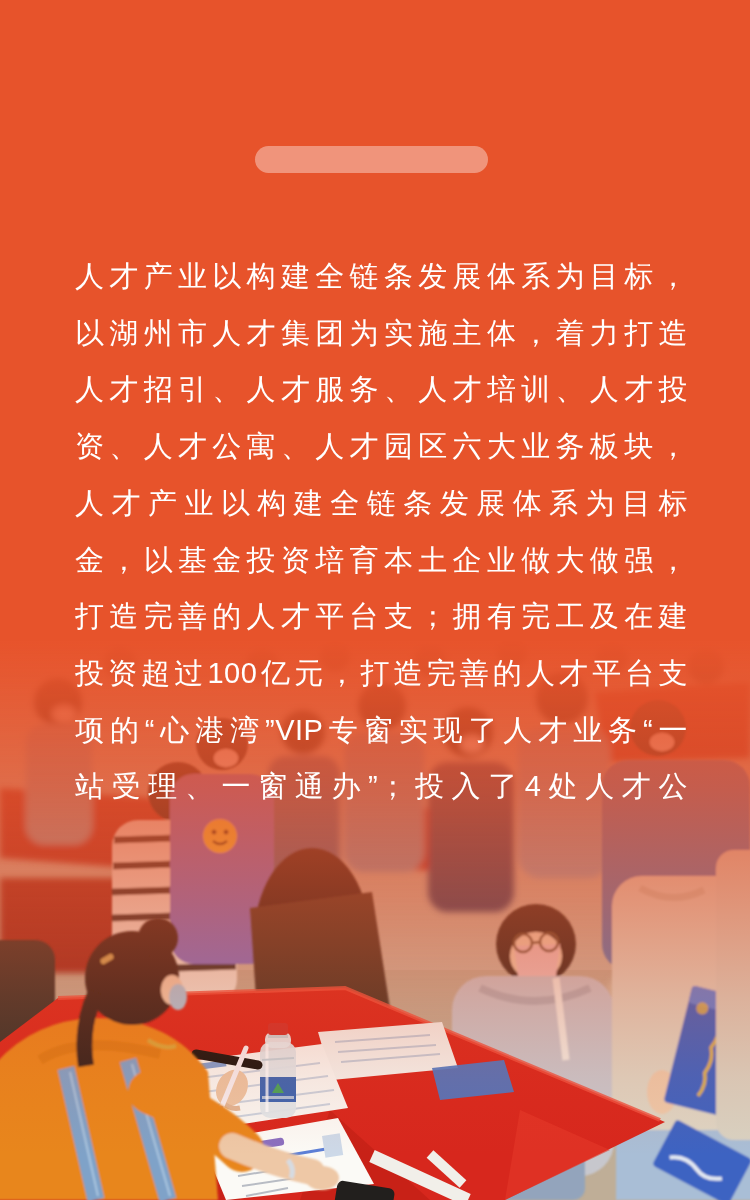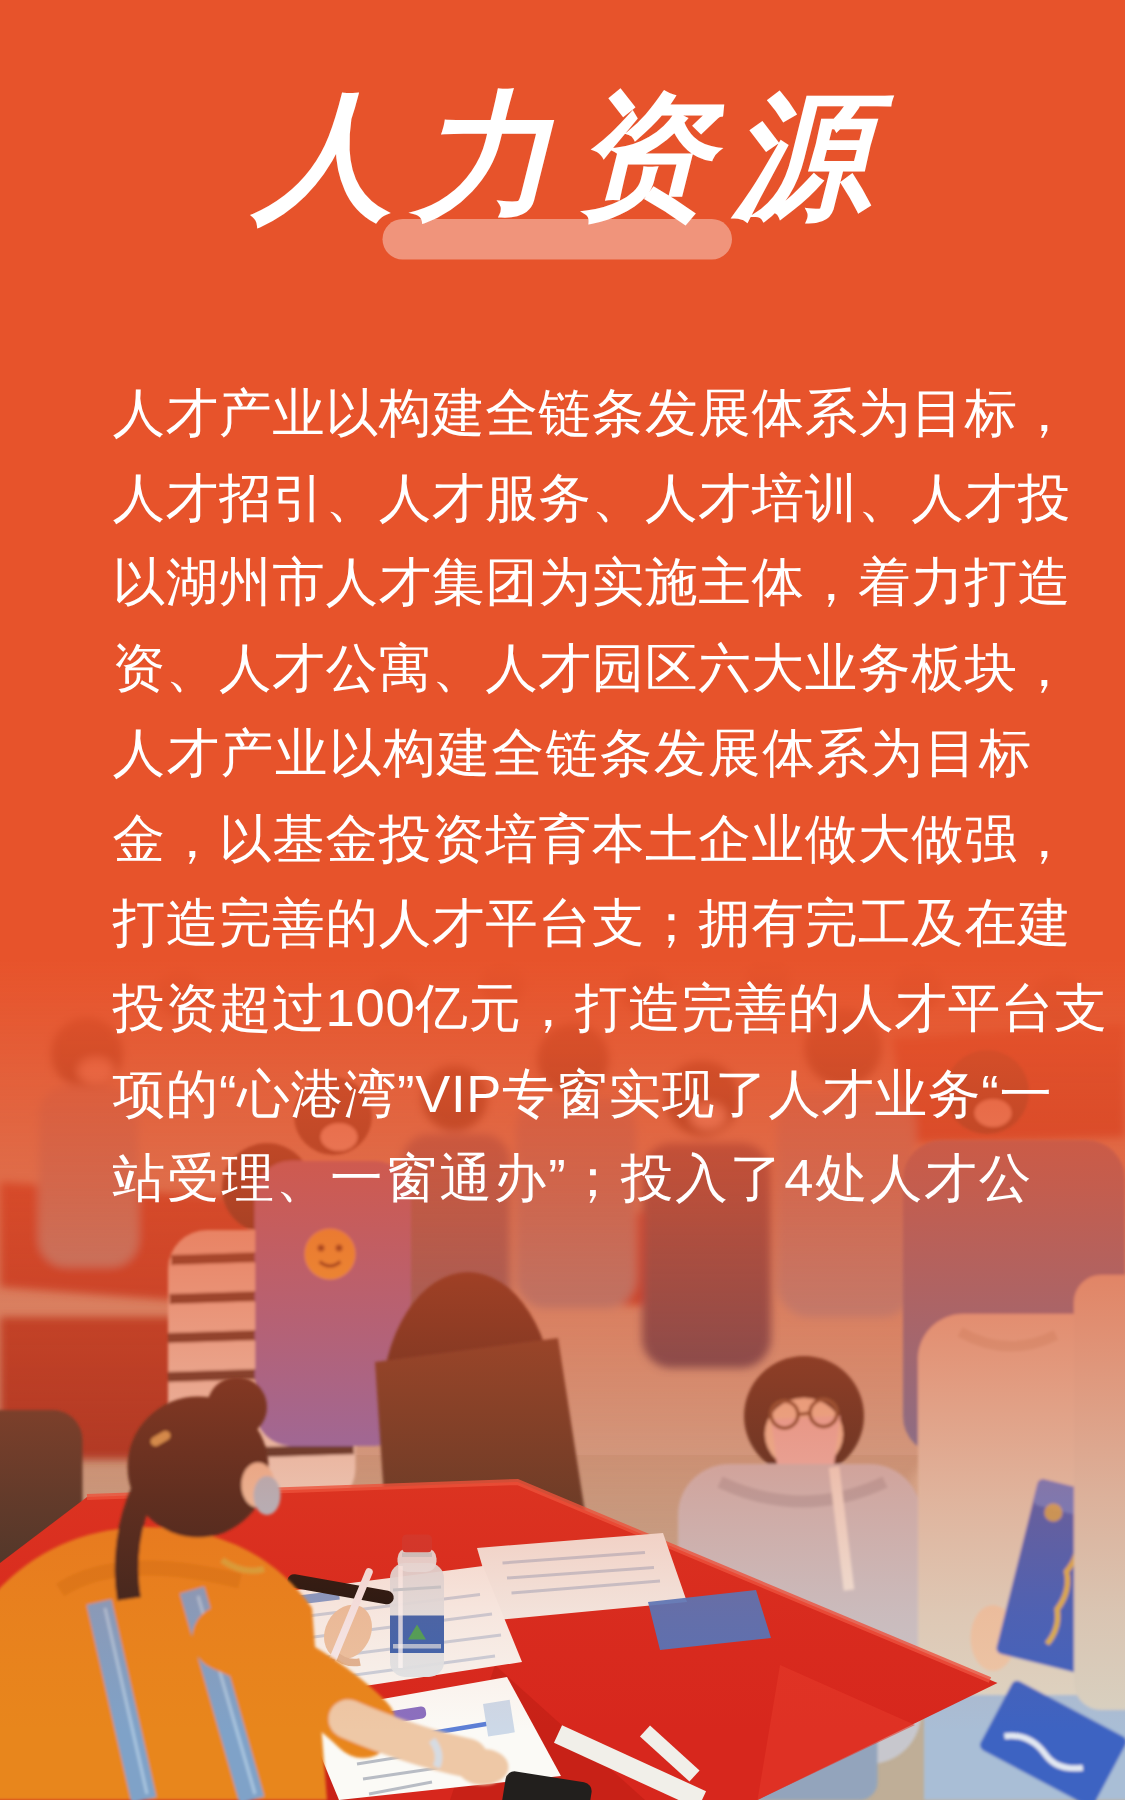--- a/index.html
+++ b/index.html
@@ -55,21 +55,21 @@
     line-height:112px;
     letter-spacing:14px;
     text-indent:14px; 
   }
   
   .body-text{
     position:absolute;left:75px;top:248px;width:613px;
     color:var(--text-white,#fff);
   }
   .body-text .line{
-    font-size:35px;
+    font-size:29px;
     line-height:56.7px;
     font-weight:300;
     letter-spacing:0.5px;
     text-align:justify;
     text-align-last:justify;
     white-space:nowrap;
     text-justify:inter-ideograph;
   }
 </style>
 </head>
@@ -278,27 +278,26 @@
         <ellipse cx="178" cy="357" rx="9" ry="13" fill="#a9c9dd"></ellipse>
         <path d="M148 400 q14 10 28 6" stroke="#d7a83a" stroke-width="4" fill="none"></path>
       </g>
     </svg>
   </div>
 
   <div class="photo-overlay"></div>
 
   <div class="title-block">
     <div class="title-highlight"></div>
-    <h1 class="title">人力资源</h1>
   </div>
 
   <div class="body-text">
     <div class="line">人才产业以构建全链条发展体系为目标，</div>
+    <div class="line">以湖州市人才集团为实施主体，着力打造</div>
     <div class="line">人才招引、人才服务、人才培训、人才投</div>
-    <div class="line">以湖州市人才集团为实施主体，着力打造</div>
     <div class="line">资、人才公寓、人才园区六大业务板块，</div>
     <div class="line">人才产业以构建全链条发展体系为目标</div>
     <div class="line">金，以基金投资培育本土企业做大做强，</div>
     <div class="line">打造完善的人才平台支；拥有完工及在建</div>
     <div class="line">投资超过100亿元，打造完善的人才平台支</div>
     <div class="line">项的“心港湾”VIP专窗实现了人才业务“一</div>
     <div class="line">站受理、一窗通办”；投入了4处人才公</div>
   </div>
 
 </div>

